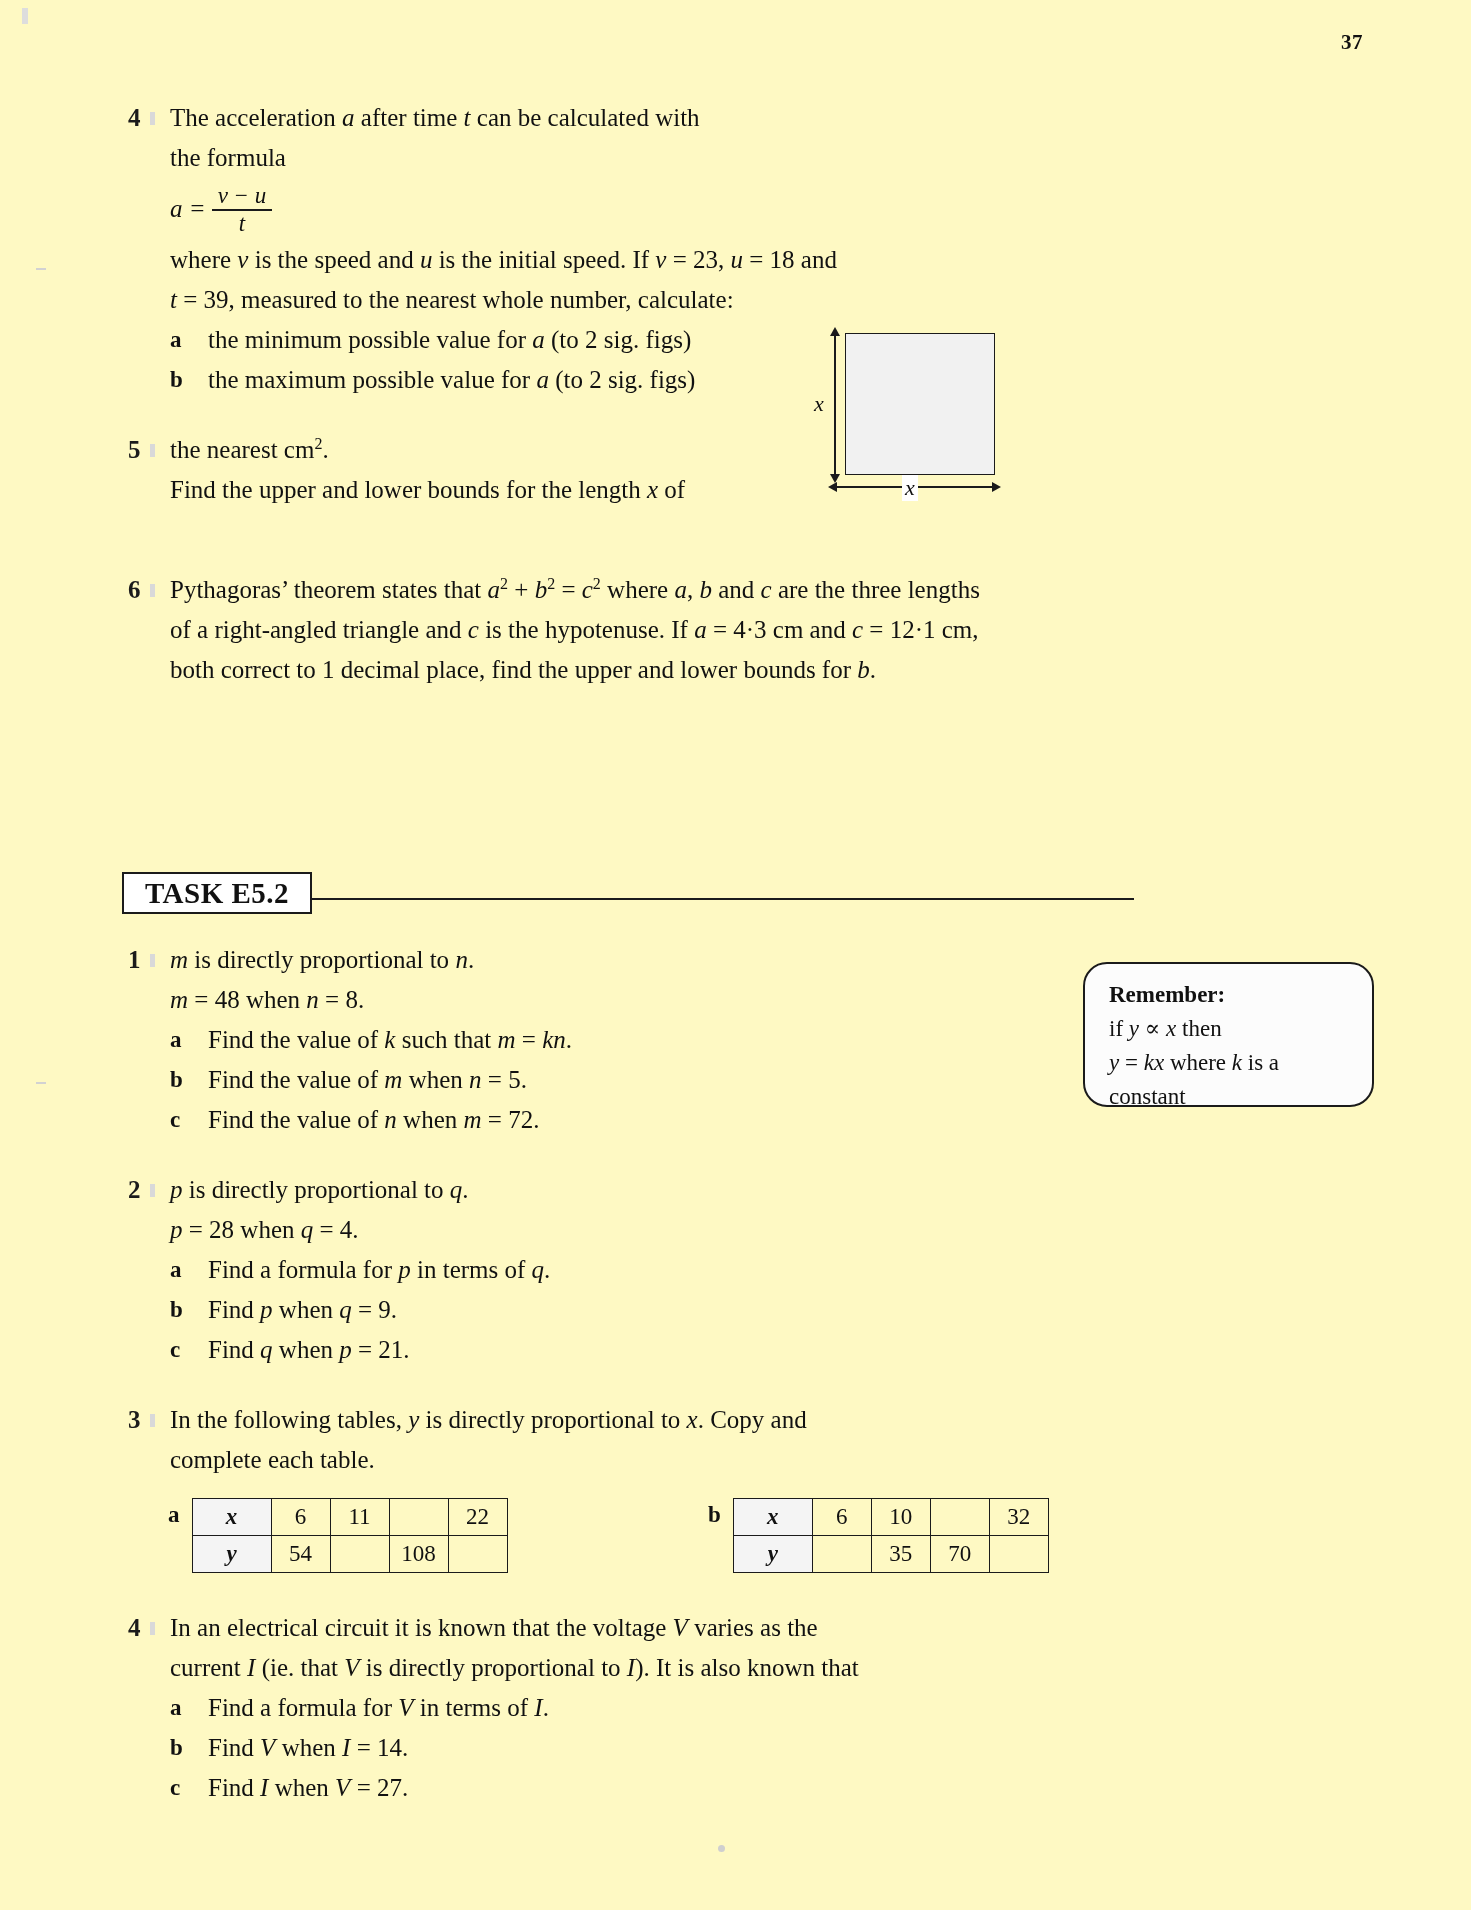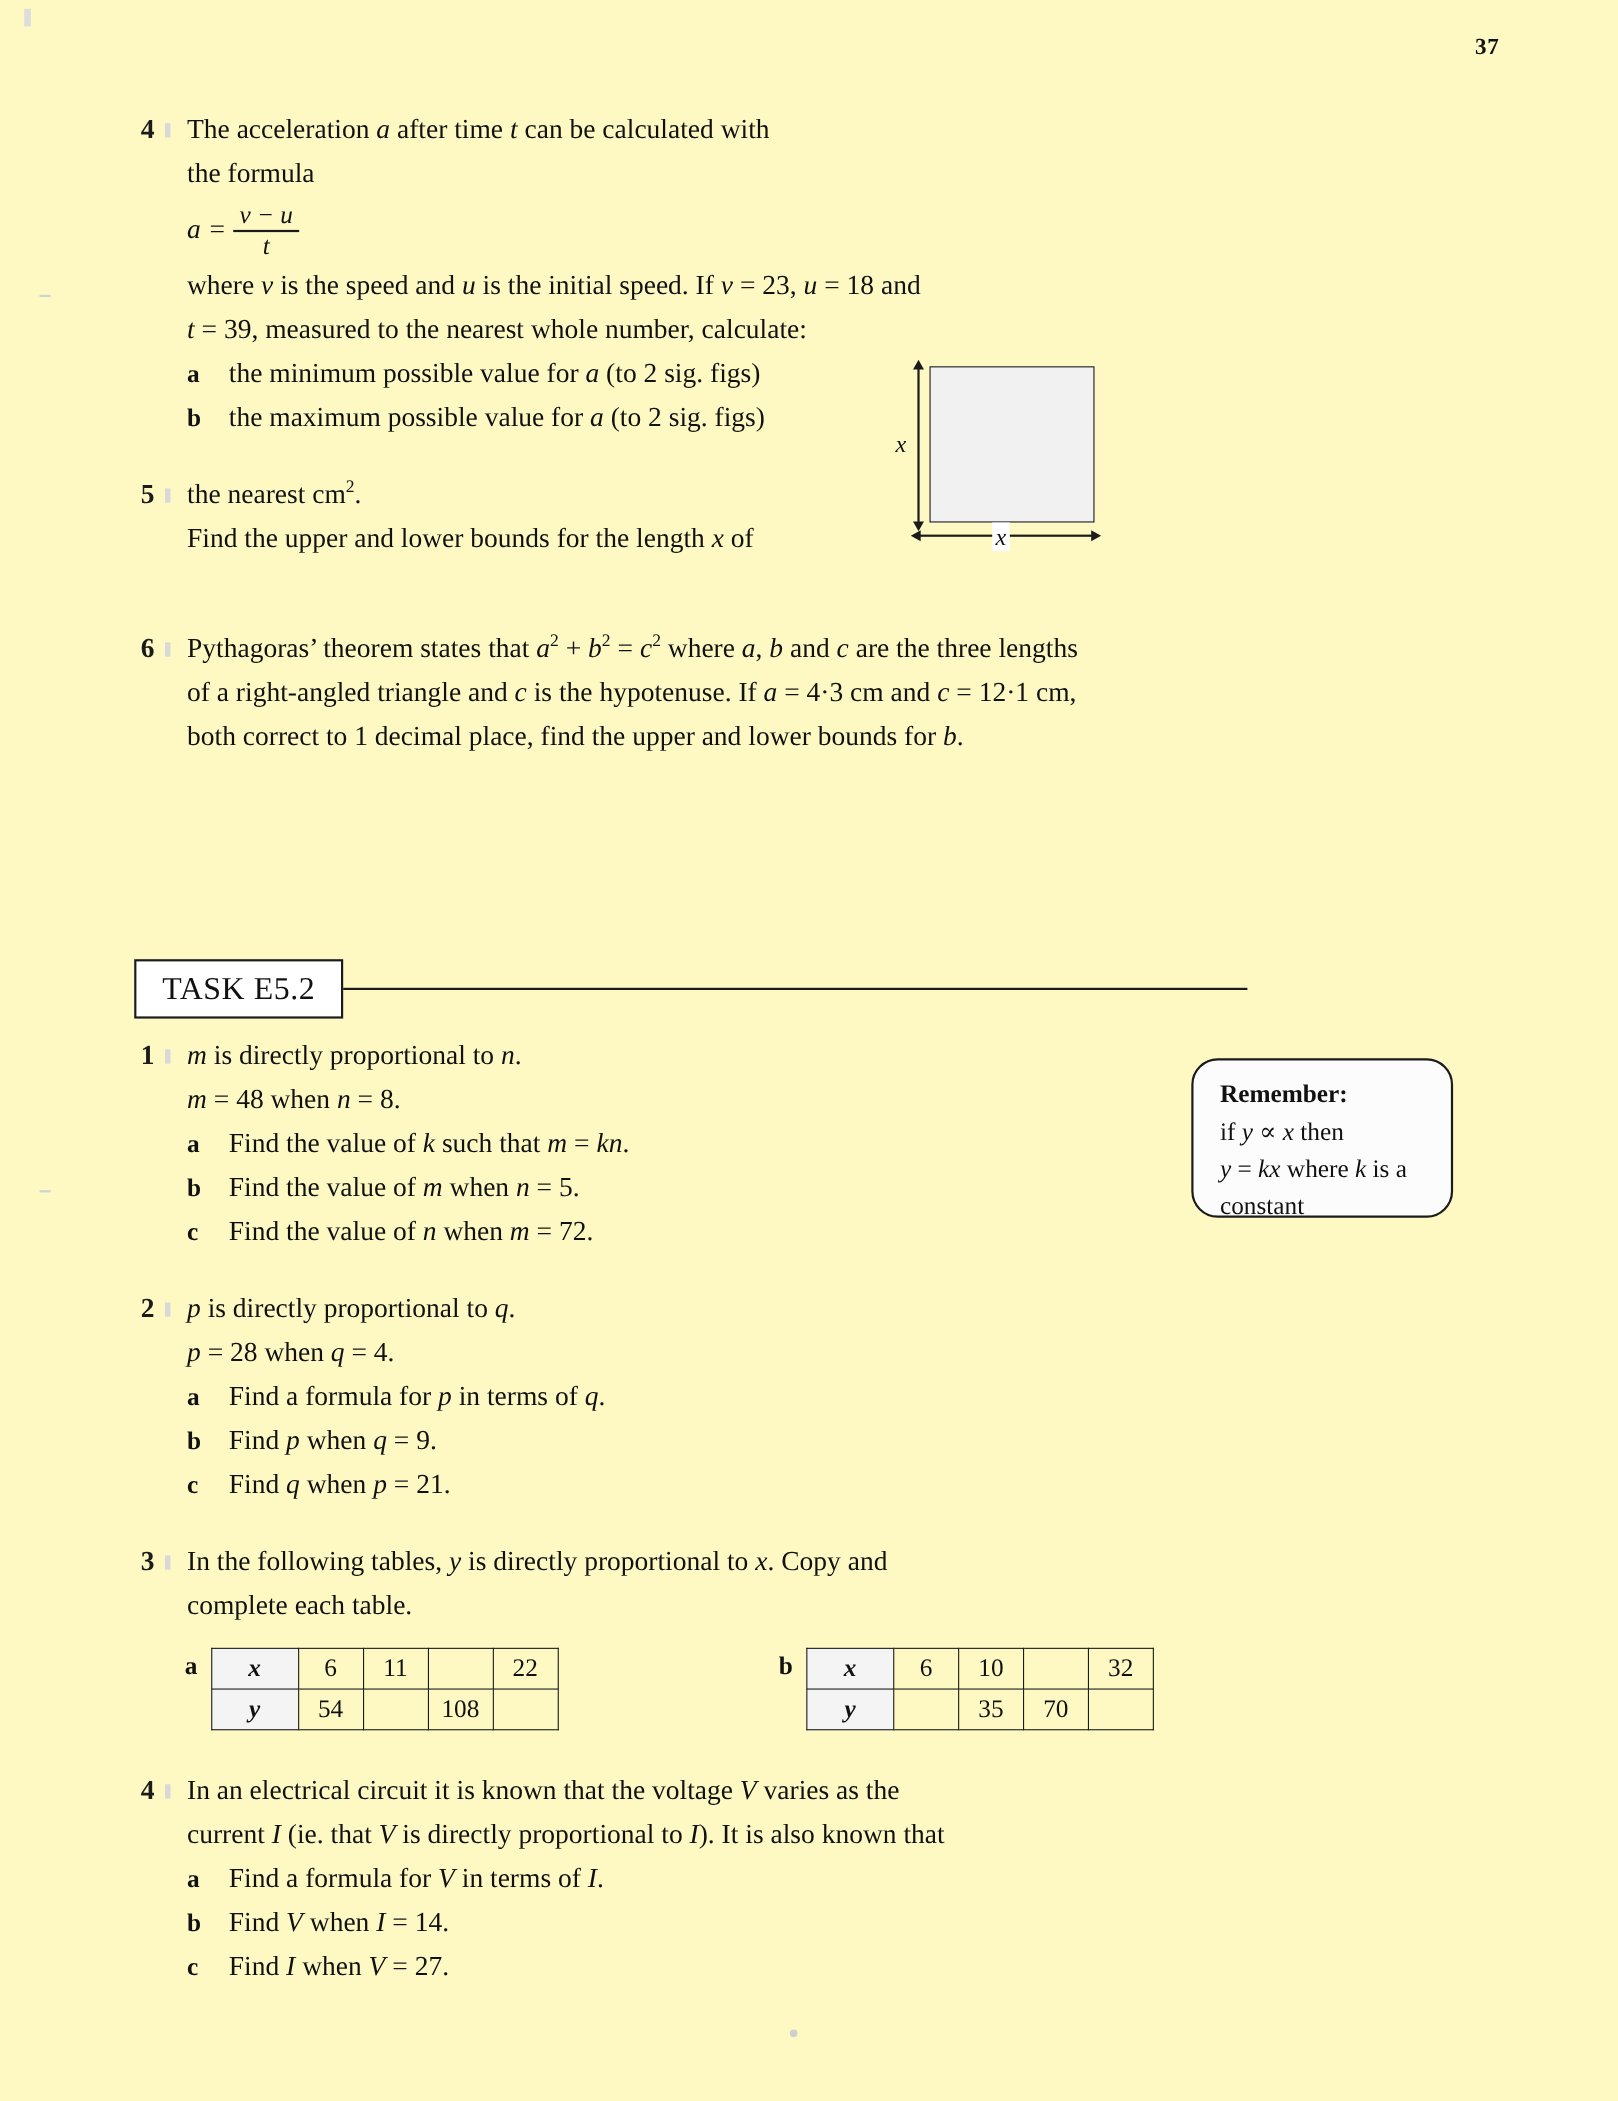--- a/index.html
+++ b/index.html
@@ -211,46 +211,46 @@
     left: 122px;
     top: 872px;
     width: 1012px;
     height: 56px;
   }
   .task-box {
     position: absolute;
     left: 0;
     top: 0;
     width: 190px;
-    height: 54px;
+    height: 42px;
     border: 2px solid #1b1b1b;
     box-sizing: border-box;
     display: flex;
     align-items: center;
     justify-content: center;
-    font-weight: normal;
+    font-weight: bold;
     font-size: 29px;
     letter-spacing: 0.5px;
     background: #fff;
   }
   .task-rule {
     position: absolute;
     left: 190px;
     top: 26px;
     width: 822px;
     height: 1.8px;
     background: #1b1b1b;
   }
 
   
   .remember-box {
     position: absolute;
     left: 1083px;
     top: 962px;
-    width: 238px;
+    width: 291px;
     height: 145px;
     border: 2.2px solid #1b1b1b;
     border-radius: 24px;
     box-sizing: border-box;
     background: #fcfcfc;
     padding: 14px 0 0 24px;
     font-size: 23px;
     line-height: 34px;
   }
   .remember-title { font-weight: bold; }

